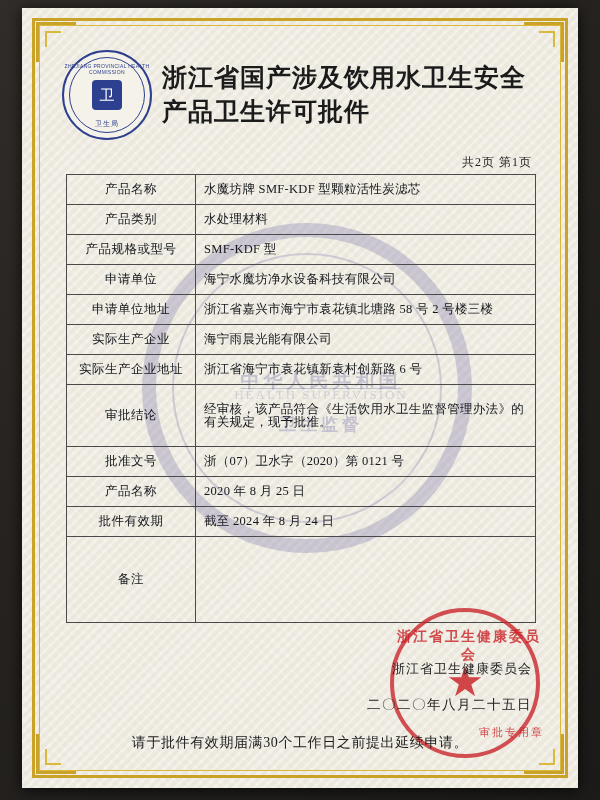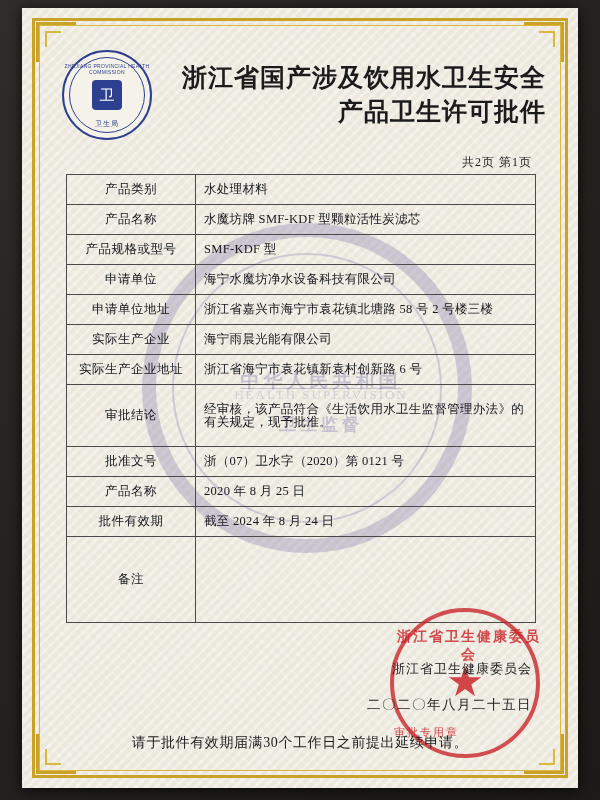--- a/index.html
+++ b/index.html
@@ -168,21 +168,21 @@
     font-size:5px;
     letter-spacing:.3px;
     font-family:"Liberation Sans", sans-serif;
   }
   #emblem .arc-top { top: 11px; }
   #emblem .arc-bottom { bottom: 9px; font-size:7px; letter-spacing:1px;}
 
   #title-box {
     flex: 1;
     padding-left: 10px;
-    text-align: right;
+    text-align: left;
   }
   .title-line {
     font-family: "Liberation Serif", serif;
     font-weight: bold;
     color: #1b1b1b;
     font-size: 25px;
     letter-spacing: 1px;
     line-height: 34px;
     white-space: nowrap;
   }
@@ -258,21 +258,21 @@
     text-align:center;
     color: rgba(201,32,38,.8);
     font-size: 14px;
     letter-spacing: 2px;
     font-family:"Liberation Serif", serif;
     font-weight:bold;
   }
   #seal .seal-bottom {
     position:absolute;
     left:0; width:150px; bottom:14px;
-    text-align:left;
+    text-align:right;
     color: rgba(201,32,38,.8);
     font-size: 11px;
     letter-spacing: 2px;
     font-family:"Liberation Serif", serif;
   }
 
   
   #issuer {
     position: absolute;
     right: 46px;
@@ -339,26 +339,26 @@
         <div class="title-line l1">浙江省国产涉及饮用水卫生安全</div>
         <div class="title-line l2">产品卫生许可批件</div>
       </div>
     </div>
 
     <div id="page-count">共2页 第1页</div>
 
     <table id="tbl">
       <tbody>
         <tr class="r">
+          <td class="k">产品名称</td>
+          <td class="v">水魔坊牌 SMF-KDF 型颗粒活性炭滤芯</td>
+        </tr>
+        <tr class="r">
           <td class="k">产品类别</td>
           <td class="v">水处理材料</td>
-        </tr>
-        <tr class="r">
-          <td class="k">产品名称</td>
-          <td class="v">水魔坊牌 SMF-KDF 型颗粒活性炭滤芯</td>
         </tr>
         <tr class="r">
           <td class="k">产品规格或型号</td>
           <td class="v">SMF-KDF 型</td>
         </tr>
         <tr class="r">
           <td class="k">申请单位</td>
           <td class="v">海宁水魔坊净水设备科技有限公司</td>
         </tr>
         <tr class="r">

